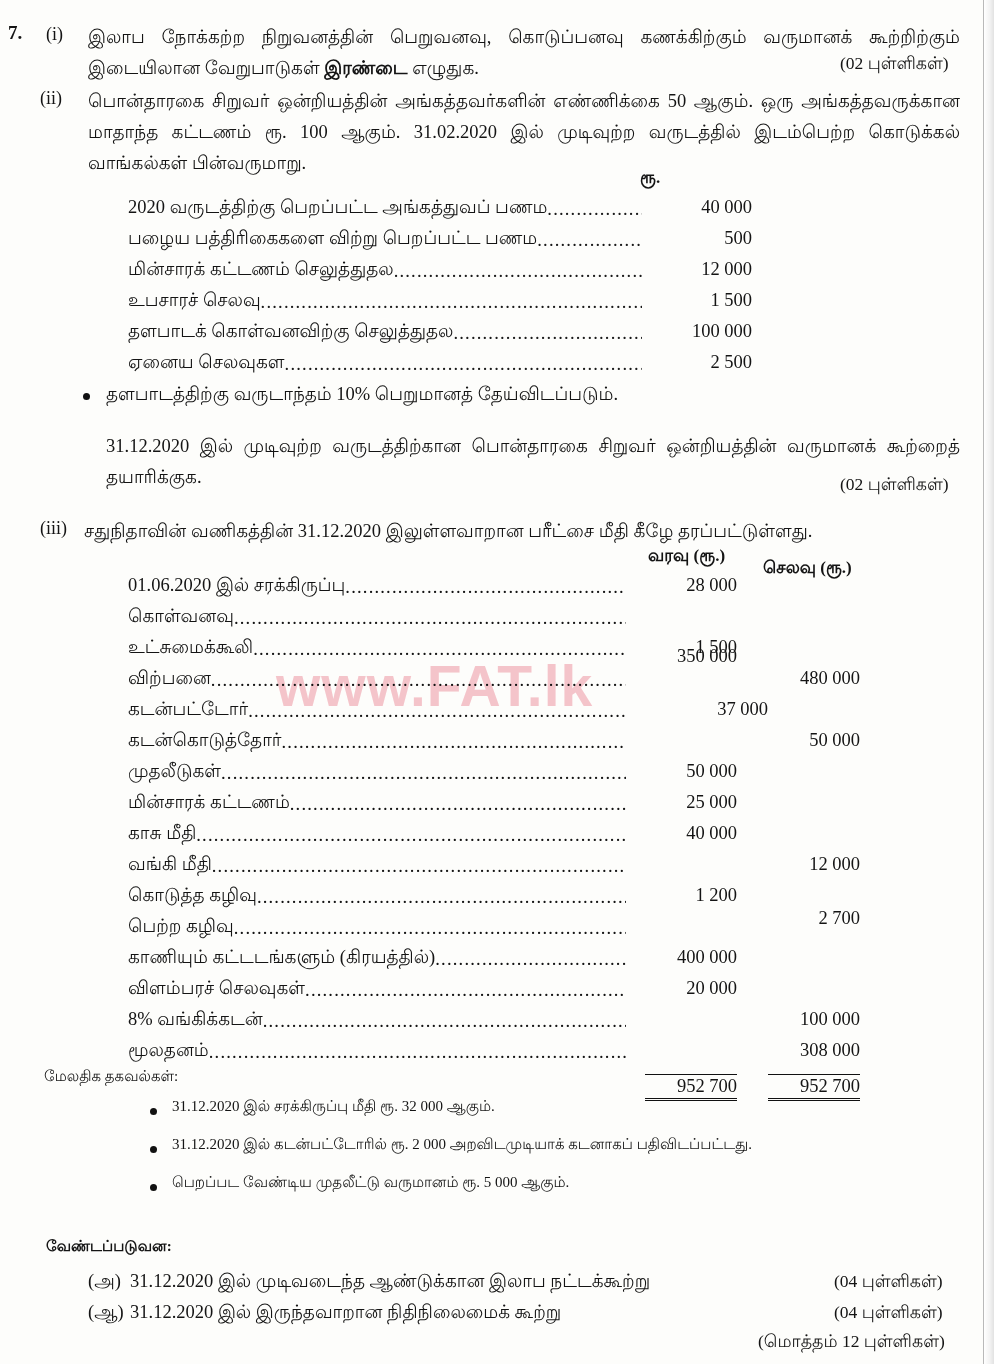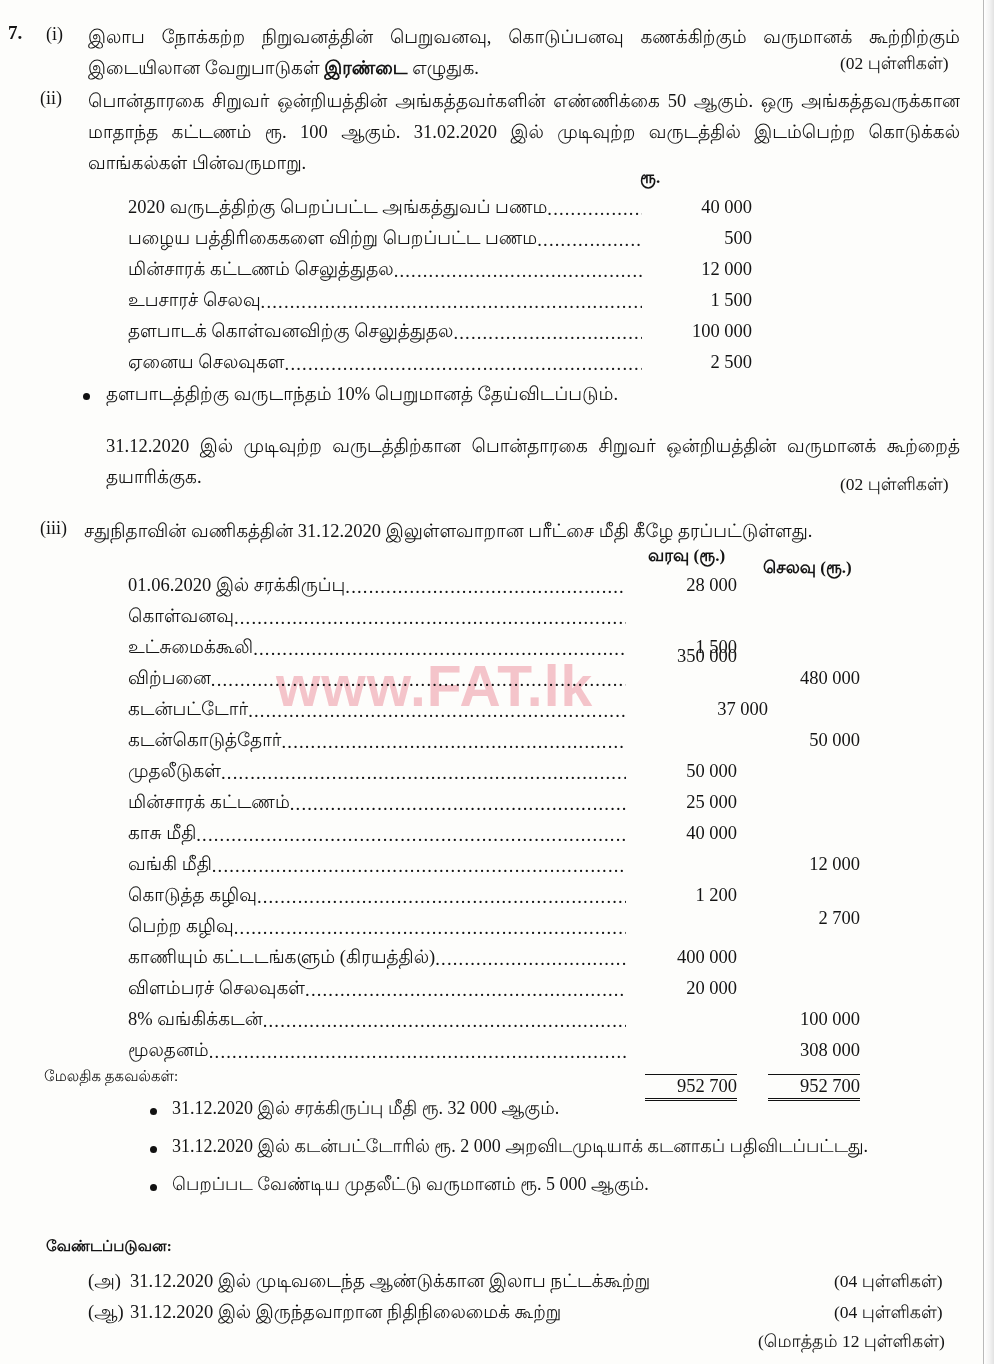--- a/index.html
+++ b/index.html
@@ -169,21 +169,21 @@
   
   .sec-head {
     position: absolute;
     font-size: 15px;
     white-space: nowrap;
   }
   .sec-head.bold { font-weight: bold; }
 
   .blist {
     position: absolute;
-    font-size: 18px;
+    font-size: 15px;
     white-space: nowrap;
   }
 
   .req-label {
     position: absolute;
     font-size: 18.5px;
     white-space: nowrap;
   }
   .req-text {
     position: absolute;

